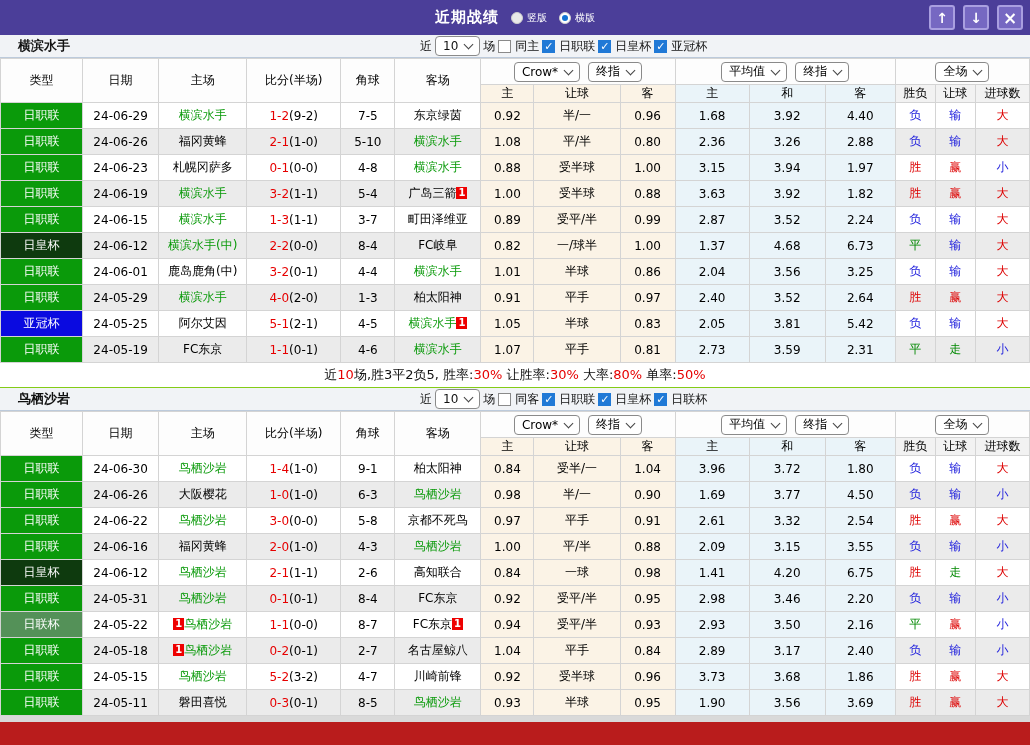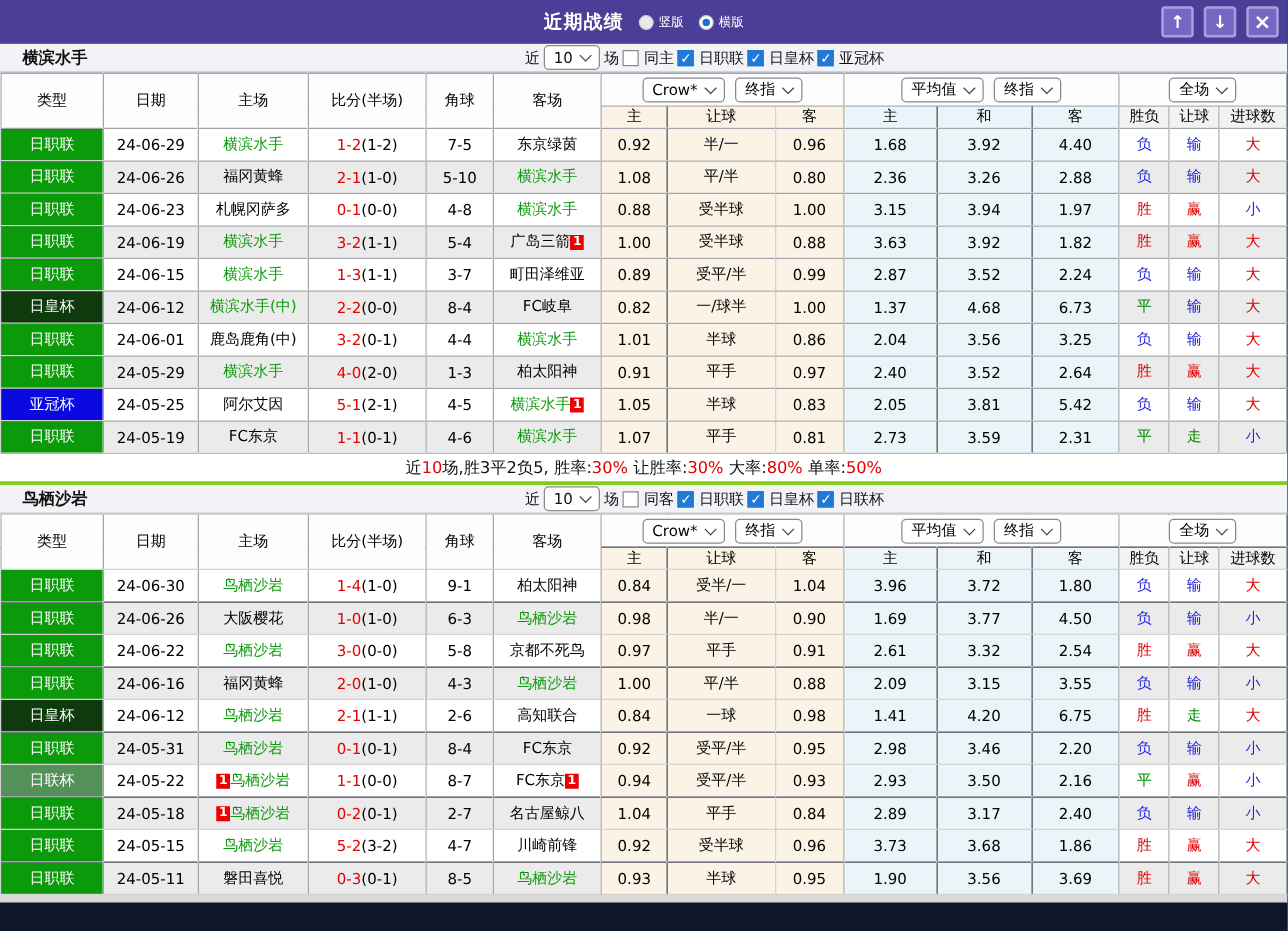--- a/index.html
+++ b/index.html
@@ -2,21 +2,21 @@
 <html><head>
 <meta charset="utf-8">
 <style>
   * { box-sizing: border-box; }
   html,body { margin:0; padding:0; }
   body {
     font-family:"DejaVu Sans","Liberation Sans",sans-serif;
     background:#d8d8d8;
   }
   .page {
-    width:1030px; height:745px; background:#0f172a;
+    width:1030px; height:745px; background:#b91c1c;
     position:relative; overflow:hidden; margin:0;
   }
 
   
   .titlebar {
     height:35px; background:#4b3e99; position:relative;
     display:flex; align-items:center; justify-content:center;
   }
   .tb-center { display:flex; align-items:center; gap:12px; color:#fff; }
   .tb-title { font-size:15px; font-weight:bold; letter-spacing:1px; }
@@ -91,21 +91,21 @@
     display:inline-block; background:#ee0000; color:#fff; font-size:10px;
     line-height:12px; padding:0 2px; font-weight:bold; vertical-align:1px;
   }
   td .r, .r { color:#dd0000; }
   td .b, .b { color:#2222dd; }
   td .g, .g { color:#008800; }
 
   
   .summary {
     height:25px; line-height:24px; text-align:center; font-size:13px;
-    border-bottom:3px solid #84cc16; background:#fff;
+    border-bottom:1px solid #84cc16; background:#fff;
   }
   .summary .k { color:#111; }
   .summary .r { color:#e60000; }
 
   .bottom-strip { height:6px; background:#d9d9d9; }
 </style>
 </head>
 <body>
 
 <div class="page">
@@ -221,21 +221,21 @@
               <th class="sh-res">胜负</th>
               <th class="sh-res">让球</th>
               <th class="sh-res">进球数</th>
             </tr>
           </thead>
           <tbody>
             <tr class="odd">
               <td class="type-cell" style="background: rgb(10, 154, 10);">日职联</td>
               <td class="plain">24-06-29</td>
               <td class="plain"><span class="hl">横滨水手</span></td>
-              <td class="plain"><span class="score-main">1-2</span><span>(1-2)</span></td>
+              <td class="plain"><span class="score-main">1-2</span><span>(9-2)</span></td>
               <td class="plain">7-5</td>
               <td class="plain"><span>东京绿茵</span></td>
               <td class="asia">0.92</td>
               <td class="asia">半/一</td>
               <td class="asia">0.96</td>
               <td class="euro">1.68</td>
               <td class="euro">3.92</td>
               <td class="euro">4.40</td>
               <td class="plain b">负</td>
               <td class="plain b">输</td>

